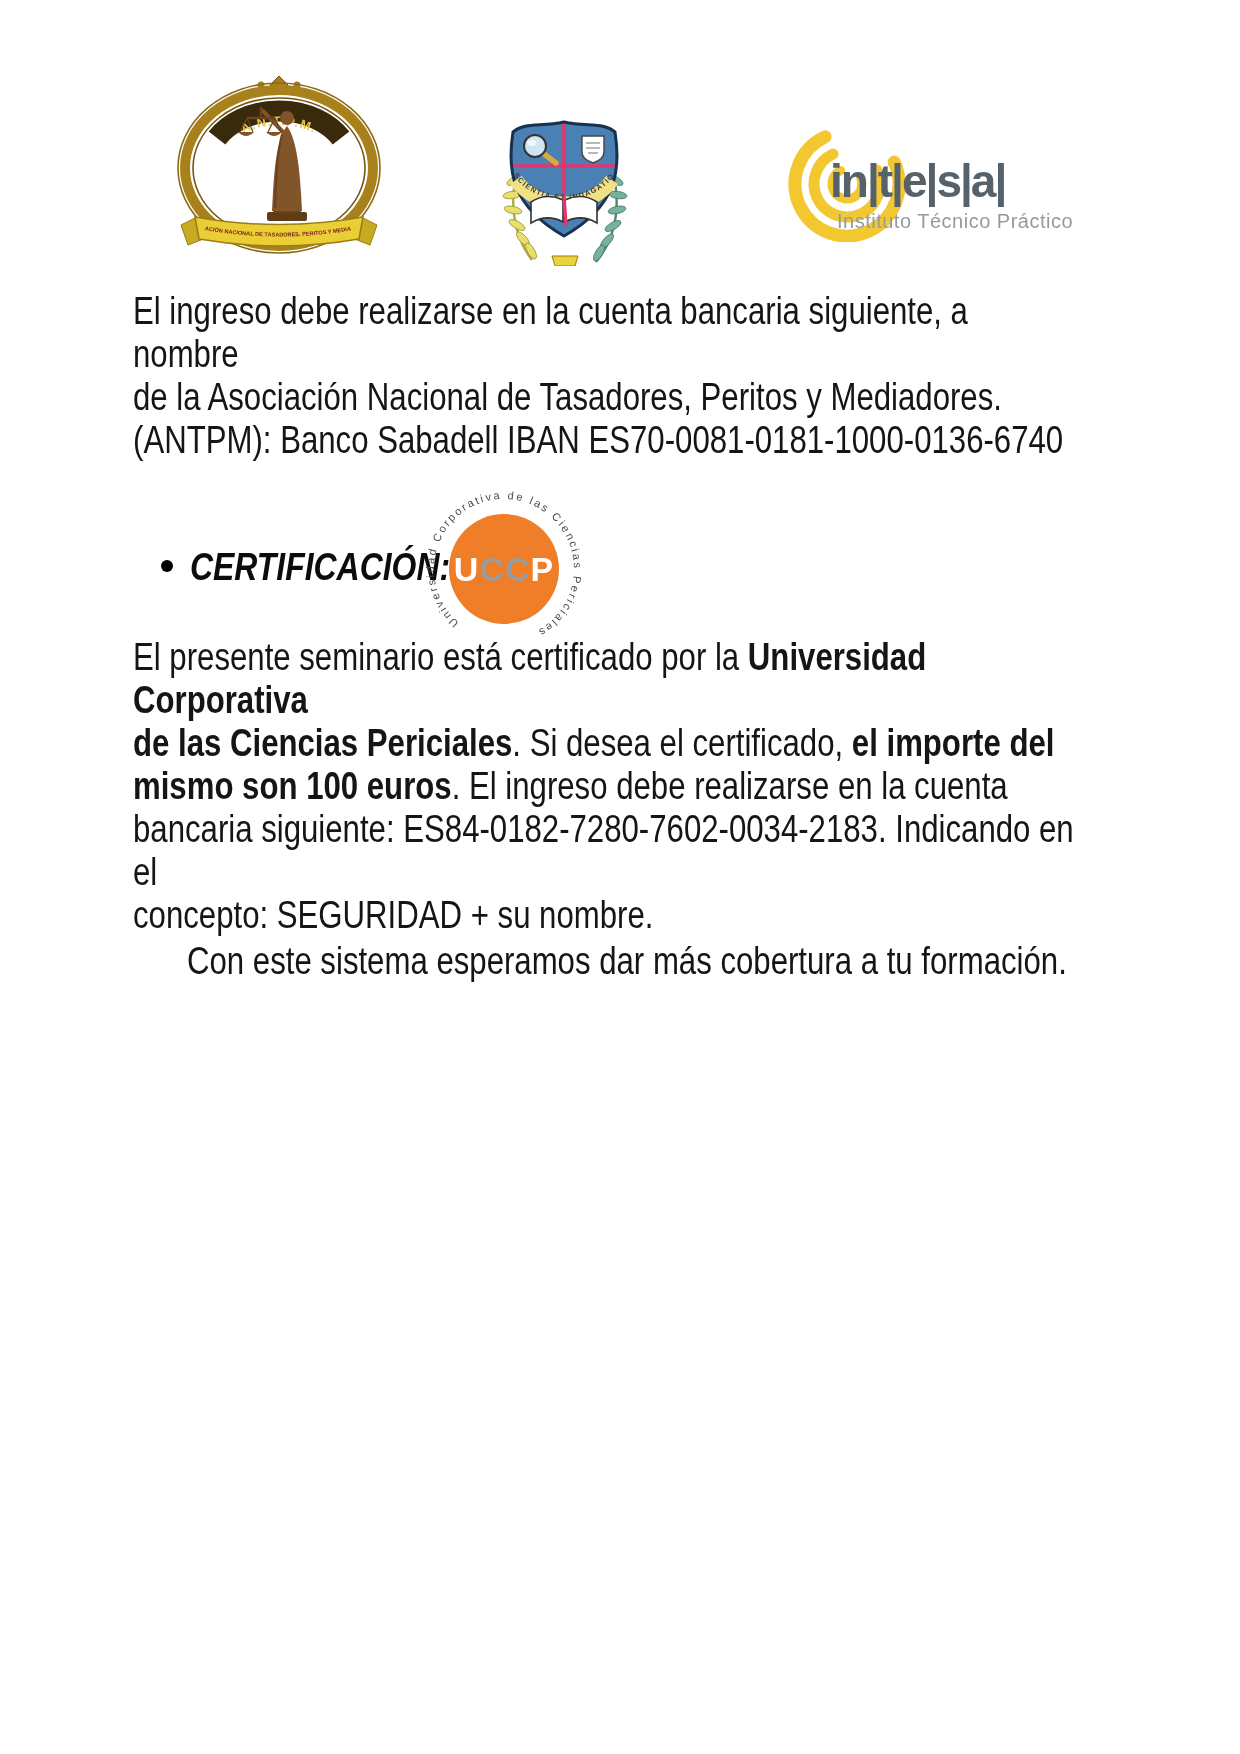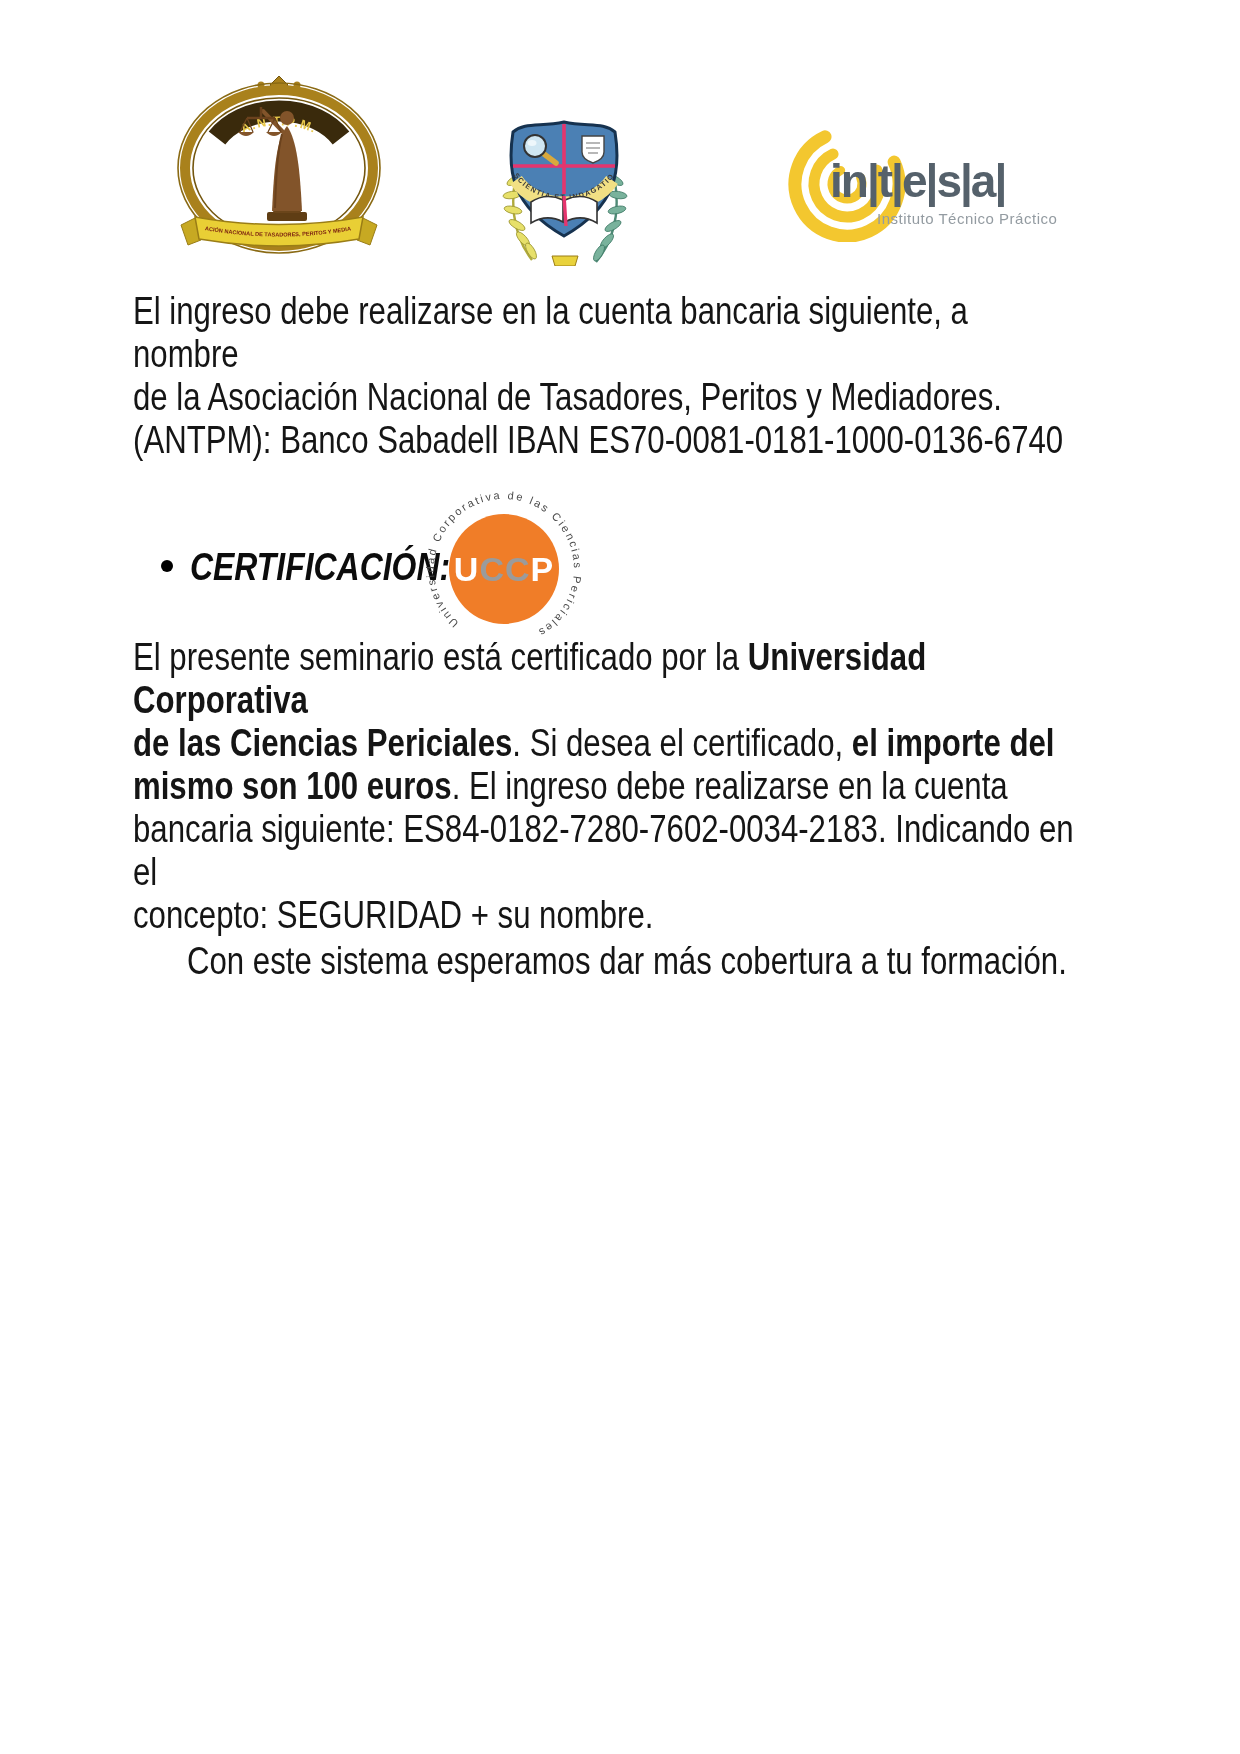--- a/index.html
+++ b/index.html
@@ -6,21 +6,21 @@
   #page{position:relative;width:1240px;height:1754px;background:#fff;overflow:hidden;
         font-family:"Liberation Sans",sans-serif;color:#111;}
   .abs{position:absolute;}
   .doc-text{font-size:38px;line-height:43px;white-space:pre-line;width:1150px;
             transform:scaleX(0.82);transform-origin:0 0;color:#151515;}
   .bullet-dot{width:12px;height:12px;border-radius:50%;background:#000;}
   .bullet-label{font-size:38px;font-weight:700;font-style:italic;color:#0c0c0c;
                 transform:scaleX(0.84);transform-origin:0 0;white-space:nowrap;}
   .intesa-wordmark{font-size:46px;font-weight:700;letter-spacing:-2px;color:#55616b;
                    line-height:70px;white-space:nowrap;}
-  .intesa-subtitle{font-size:15px;color:#939ba1;letter-spacing:0.5px;white-space:nowrap;margin-left:40px;}
+  .intesa-subtitle{font-size:20px;color:#939ba1;letter-spacing:0.5px;white-space:nowrap;}
   svg text{font-family:"Liberation Sans",sans-serif;}
 </style>
 </head>
 <body>
 
 <div id="page">
 
   <svg class="abs" style="left:173px;top:74px;" width="213" height="186" viewBox="0 0 213 186">
 
     <g>

